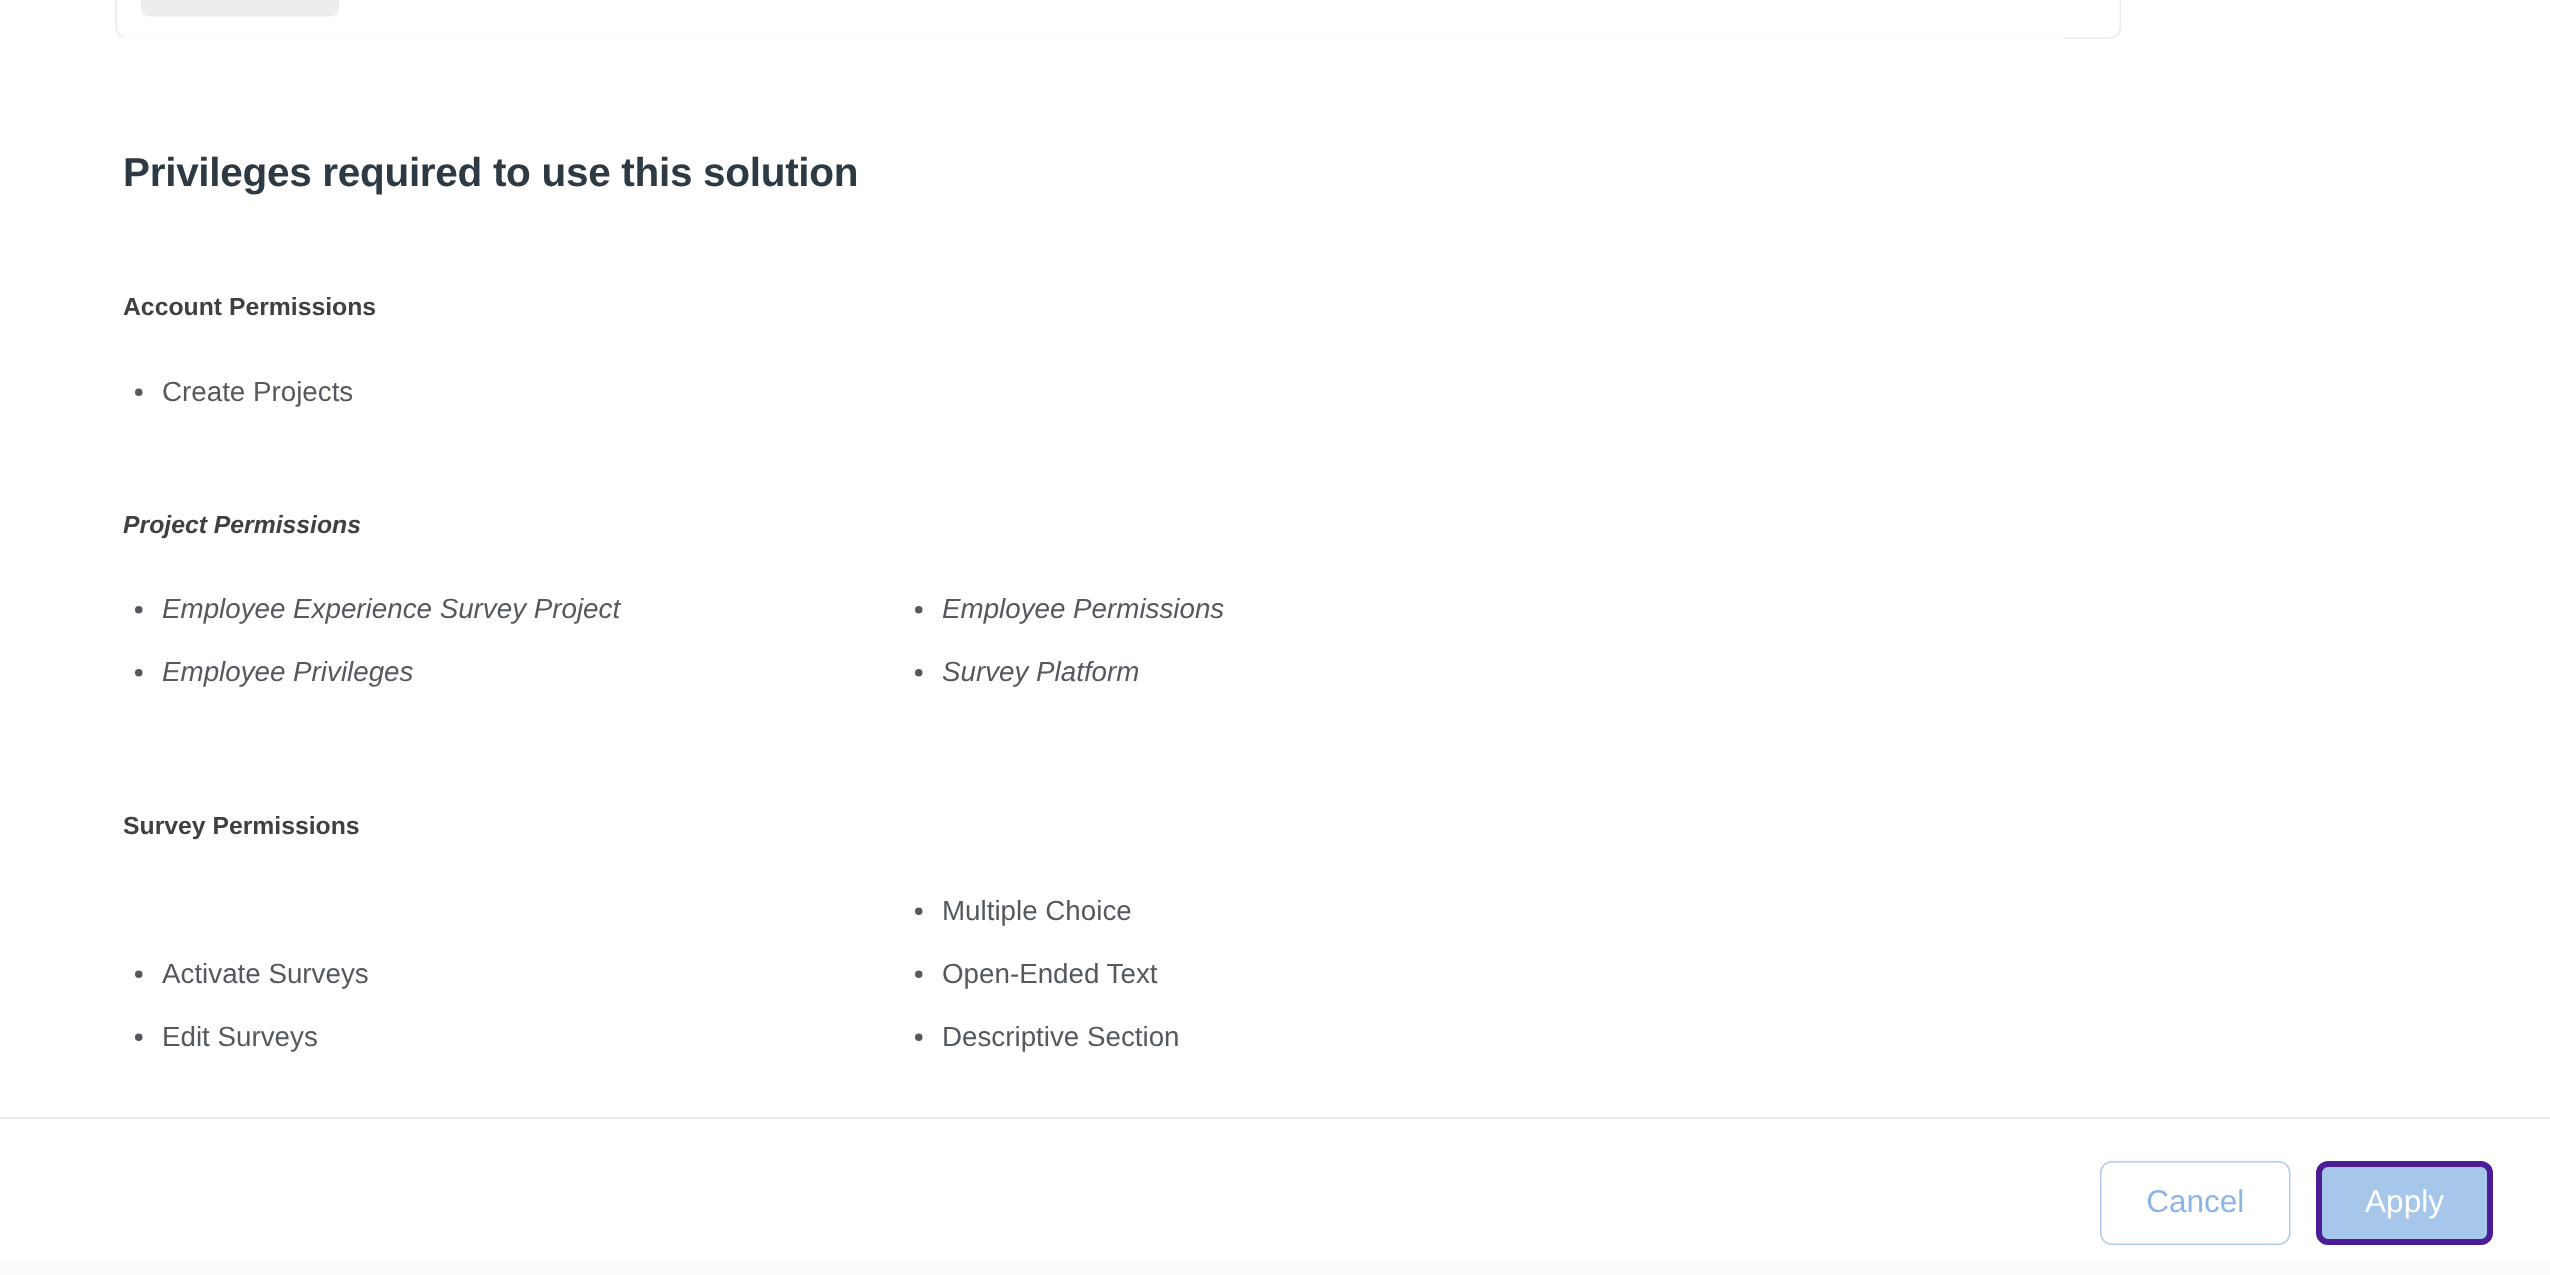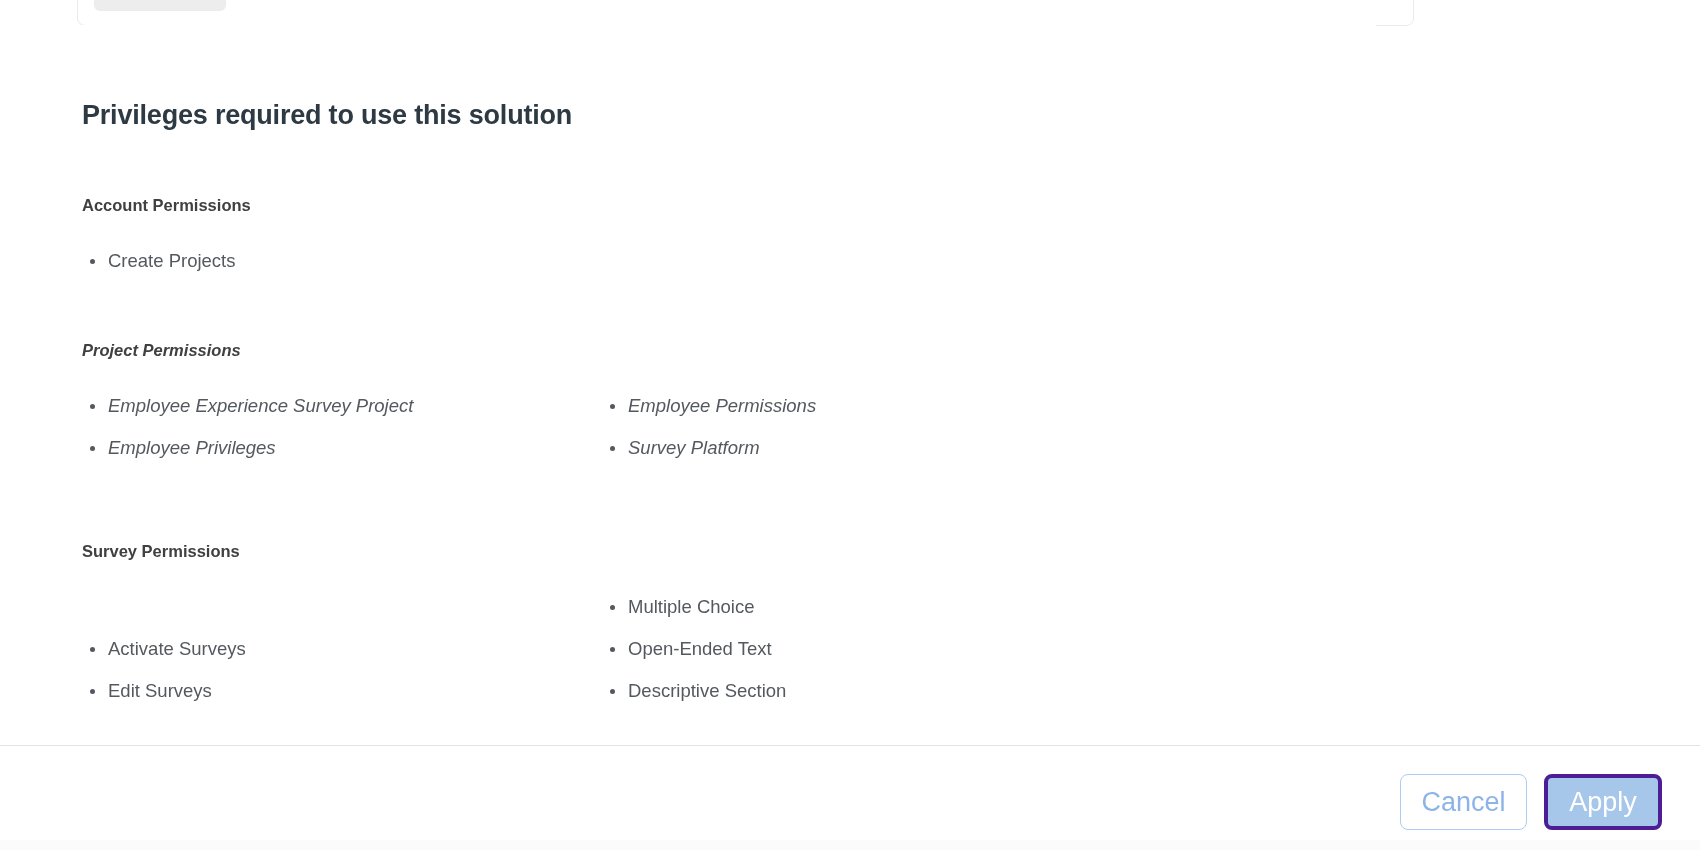--- a/index.html
+++ b/index.html
@@ -148,21 +148,21 @@
     position: absolute;
     right: 38px;
     top: 28px;
     display: flex;
     align-items: center;
     gap: 17px;
   }
 
   .btn {
     font-family: "Liberation Sans", sans-serif;
-    font-size: 27px;
+    font-size: 21px;
     border-radius: 8px;
     cursor: pointer;
     display: inline-flex;
     align-items: center;
     justify-content: center;
     padding: 0;
   }
   .btn-cancel {
     width: 127px;
     height: 56px;

